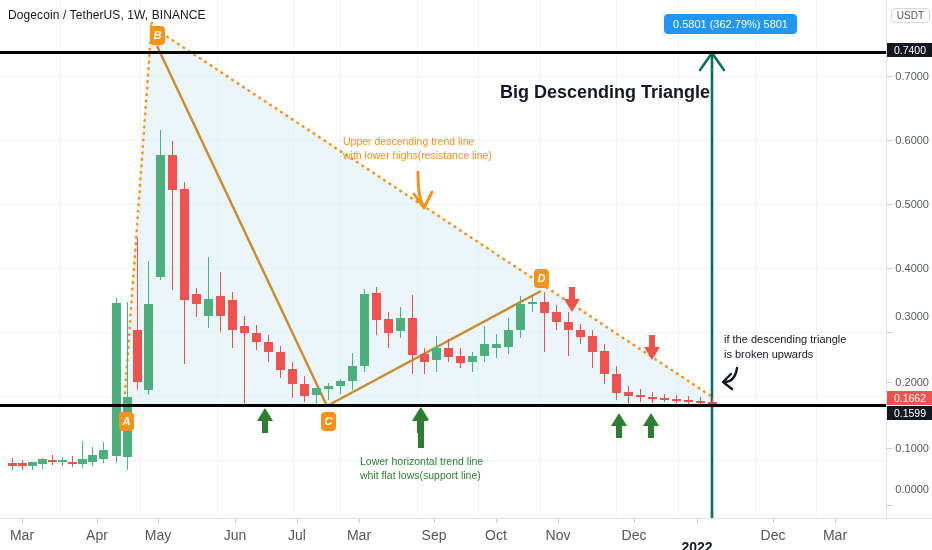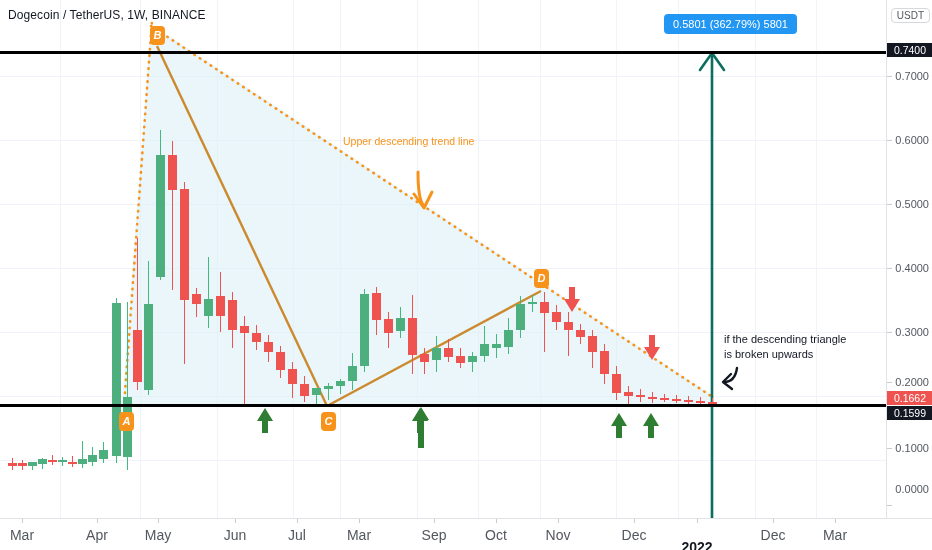--- a/index.html
+++ b/index.html
@@ -382,25 +382,31 @@
           <div class="wick" style="left: 712px; top: 398px; height: 8px;"></div>
           <div class="body" style="left: 708px; top: 402px; width: 9px; height: 1.5px;"></div>
         </div>
       </div>
 
     <div class="hline" id="line-top" style="top:51px"></div>
     <div class="hline" id="line-sup" style="top:404px"></div>
 
     <div id="symbol-title">Dogecoin / TetherUS, 1W, BINANCE</div>
 
+    <div id="big-title">Big Descending Triangle</div>
 
     <div id="value-badge">0.5801 (362.79%) 5801</div>
 
     <div class="anno" id="anno-upper">
       <div>Upper descending trend line</div>
+      <div>with lower highs(resistance line)</div>
+    </div>
+    <div class="anno" id="anno-lower">
+      <div>Lower horizontal trend line</div>
+      <div>whit flat lows(support line)</div>
     </div>
     <div class="anno" id="anno-right">
       <div>if the descending triangle</div>
       <div>is  broken upwards</div>
     </div>
 
     <div id="point-badges">
         <div class="badge" style="left: 119px; top: 412px;">A</div>
         <div class="badge" style="left: 150px; top: 26px;">B</div>
         <div class="badge" style="left: 321px; top: 412px;">C</div>
@@ -412,21 +418,21 @@
     <div id="unit-chip">USDT</div>
     <div id="price-ticks">
         <div class="pl" style="top: 70px;">0.7000</div>
         <div class="ptick" style="top: 76px;"></div>
         <div class="pl" style="top: 134px;">0.6000</div>
         <div class="ptick" style="top: 140px;"></div>
         <div class="pl" style="top: 198px;">0.5000</div>
         <div class="ptick" style="top: 204px;"></div>
         <div class="pl" style="top: 262px;">0.4000</div>
         <div class="ptick" style="top: 268px;"></div>
-        <div class="pl" style="top: 326px; text-align: right;">0.3000</div>
+        <div class="pl" style="top: 310px; text-align: right;">0.3000</div>
         <div class="ptick" style="top: 332px;"></div>
         <div class="pl" style="top: 376px;">0.2000</div>
         <div class="ptick" style="top: 382px;"></div>
         <div class="pl" style="top: 442px;">0.1000</div>
         <div class="ptick" style="top: 448px;"></div>
         <div class="pl" style="top: 483px;">0.0000</div>
         <div class="ptick" style="top: 505px;"></div>
       </div>
     <div id="price-badges">
         <div class="pbadge" id="badge-7400" style="top: 43px; background: rgb(19, 23, 34);">0.7400</div>

